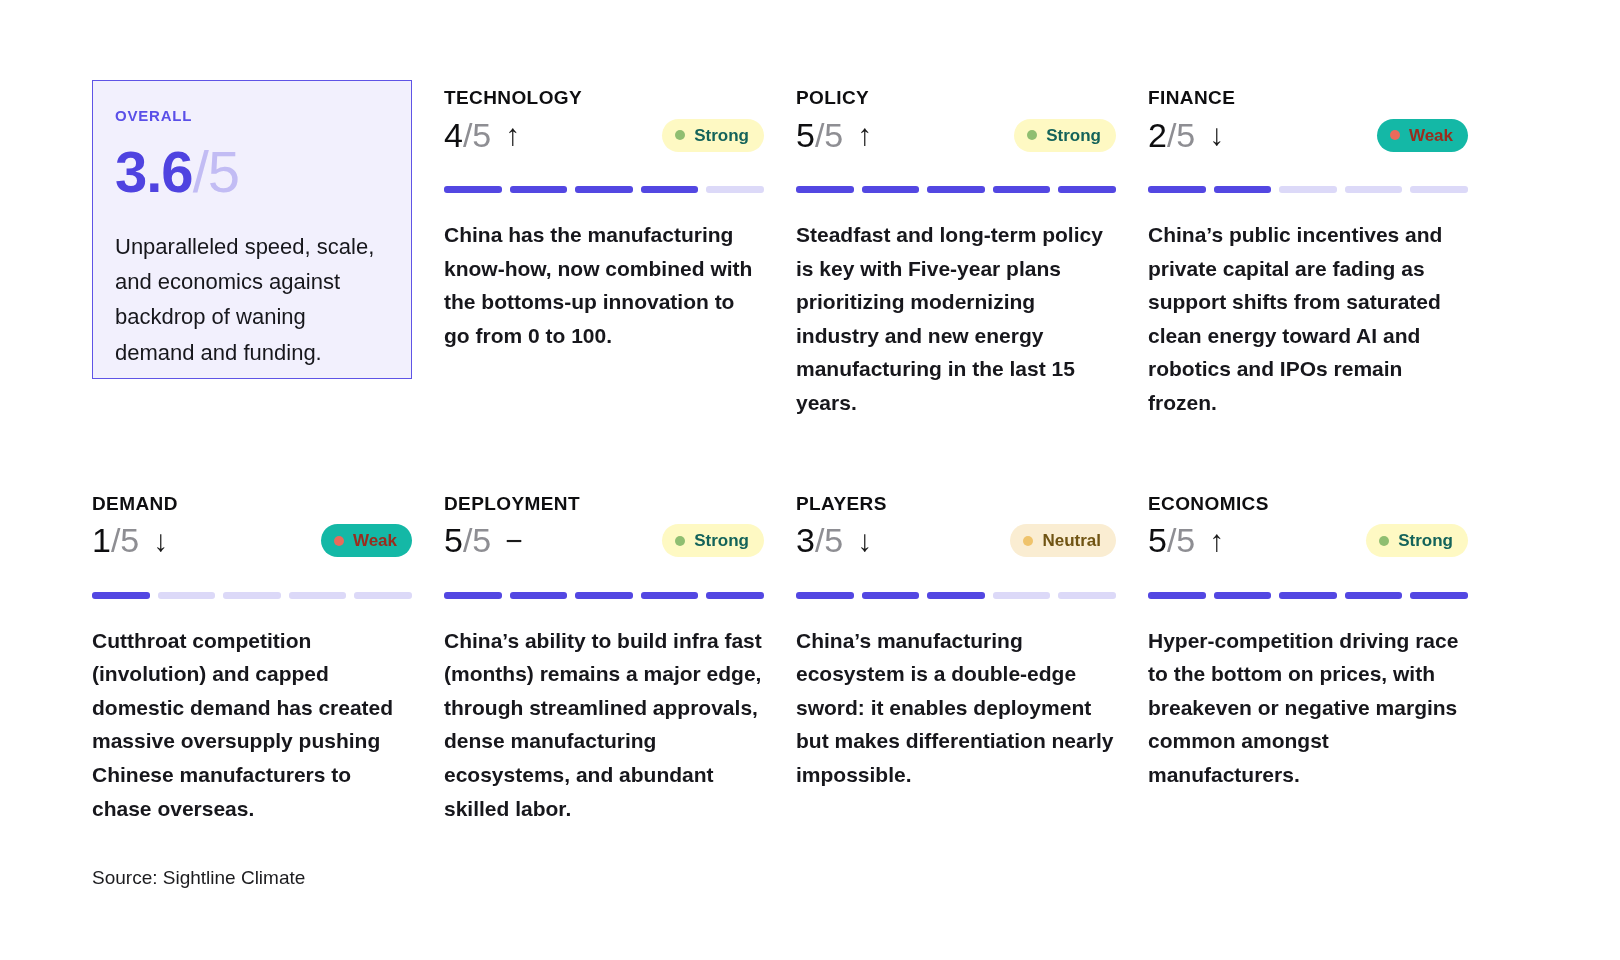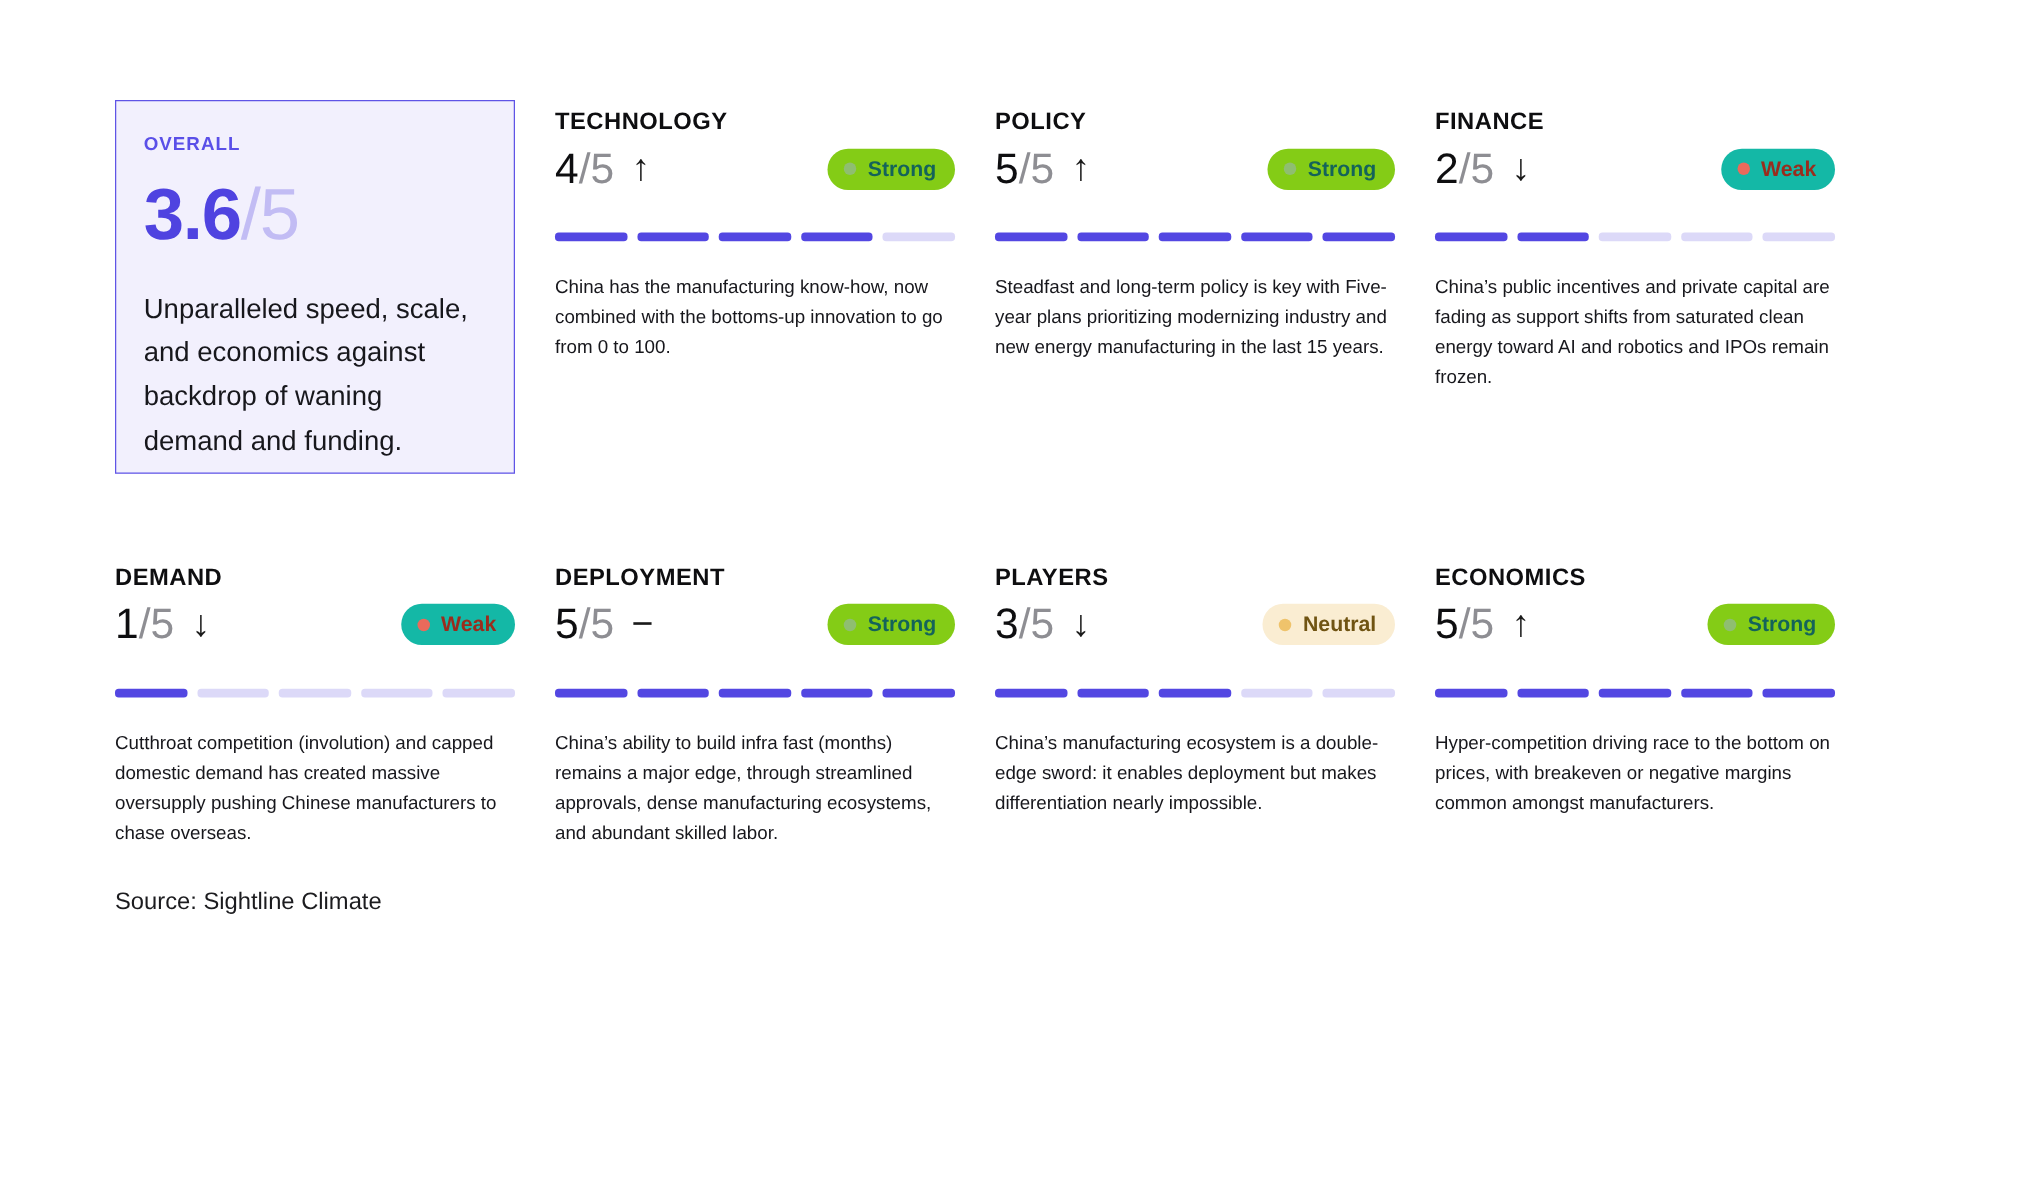--- a/index.html
+++ b/index.html
@@ -57,34 +57,34 @@
   .score-suffix { font-size: 34px; font-weight: 400; color: #8e8e93; }
   .trend { font-size: 30px; font-weight: 500; color: #1a1a1a; margin-left: 14px; line-height: 1; }
 
   .badge {
     margin-left: auto;
     display: flex; align-items: center; gap: 9px;
     padding: 8px 15px 8px 13px; border-radius: 999px;
     font-size: 17px; font-weight: 700; line-height: 1;
   }
   .badge-dot { width: 10px; height: 10px; border-radius: 50%; flex: 0 0 auto; }
-  .badge--strong  { background: #84cc16; color: #14635a; }
+  .badge--strong  { background: #fef9c3; color: #14635a; }
   .badge--strong  .badge-dot { background: #8fbe71; }
   .badge--weak    { background: #14b8a6; color: #9a2c1d; }
   .badge--weak    .badge-dot { background: #ea6a5b; }
   .badge--neutral { background: #faedd2; color: #705413; }
   .badge--neutral .badge-dot { background: #efc36b; }
 
   .progress { display: flex; gap: 8px; margin-top: 30px; }
   .progress span { flex: 1; height: 7px; border-radius: 3px; background: #dcd9f8; }
   .progress span.filled { background: #5347e2; }
 
-  .metric-desc { margin-top: 25px; font-size: 15px; line-height: 1.6; color: #17171c; }
-
-  .source { margin-top: 32px; font-size: 19px; color: #1c1c1f; }
+  .metric-desc { margin-top: 25px; font-size: 21px; line-height: 1.6; color: #17171c; font-weight: bold; }
+
+  .source { margin-top: 42px; font-size: 19px; color: #1c1c1f; }
 </style>
 </head>
 <body>
 
 <div class="container">
 
 
   <div class="grid">
 
     <div class="overall-card">

